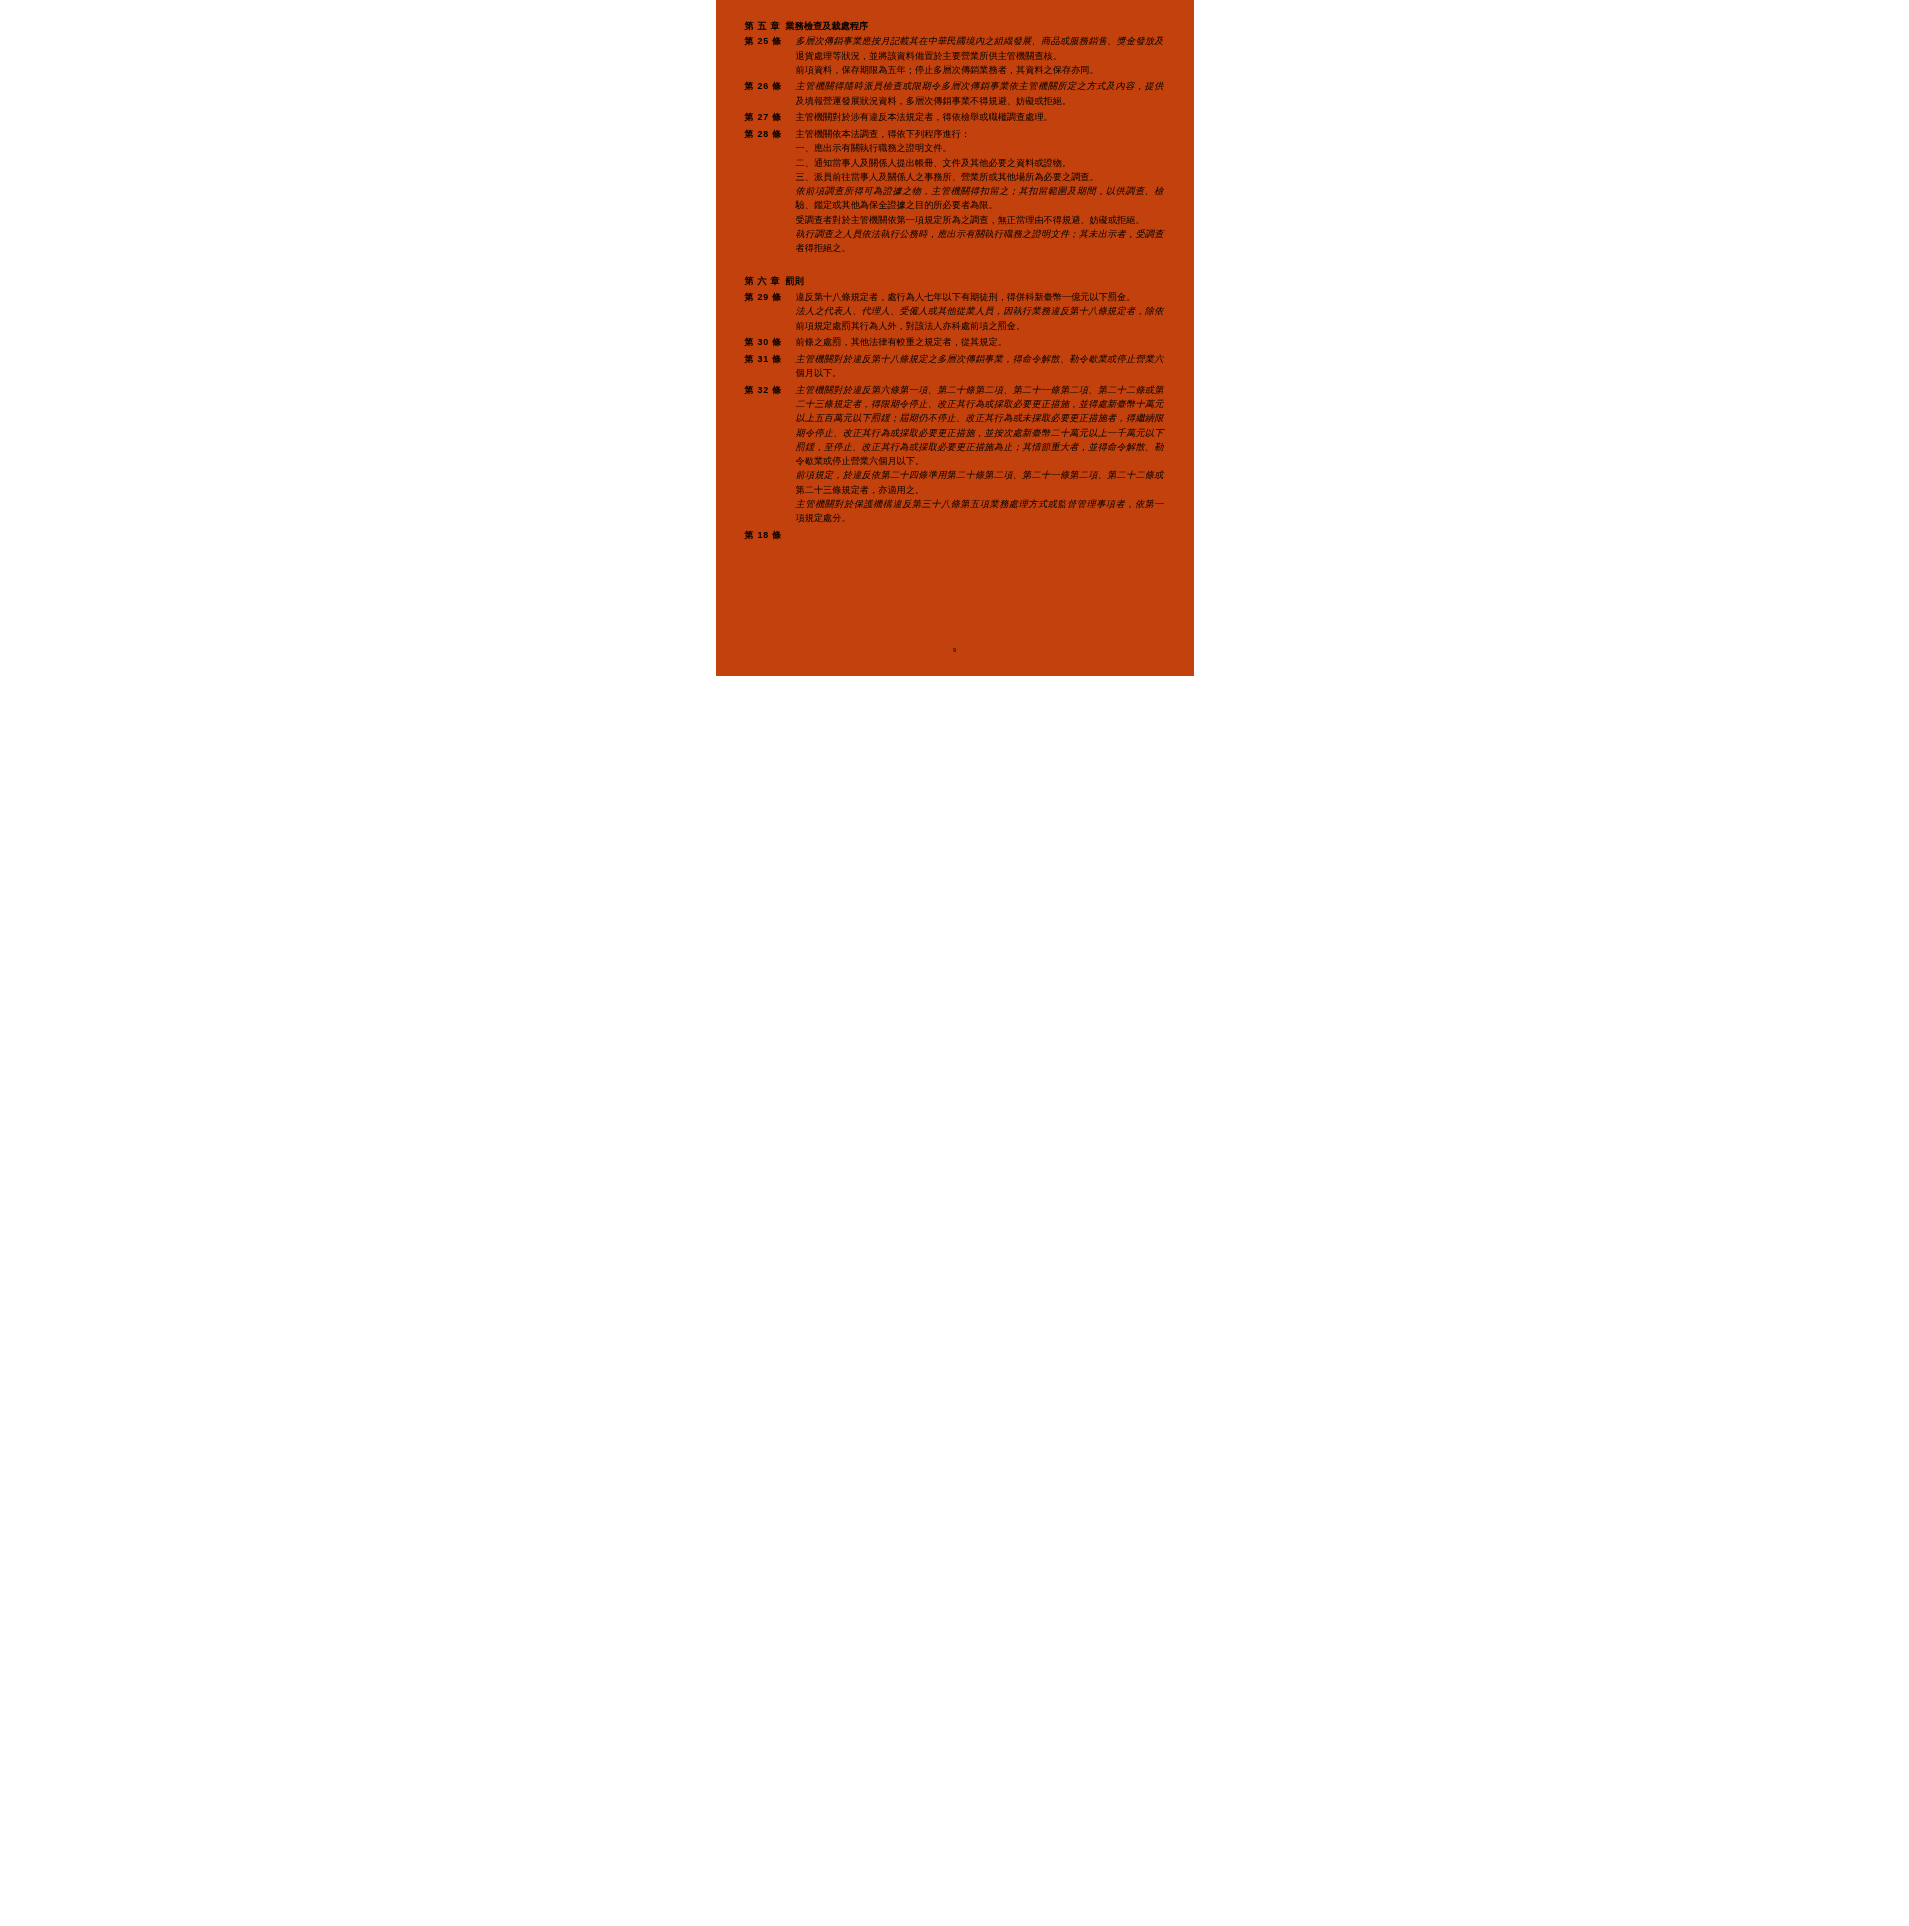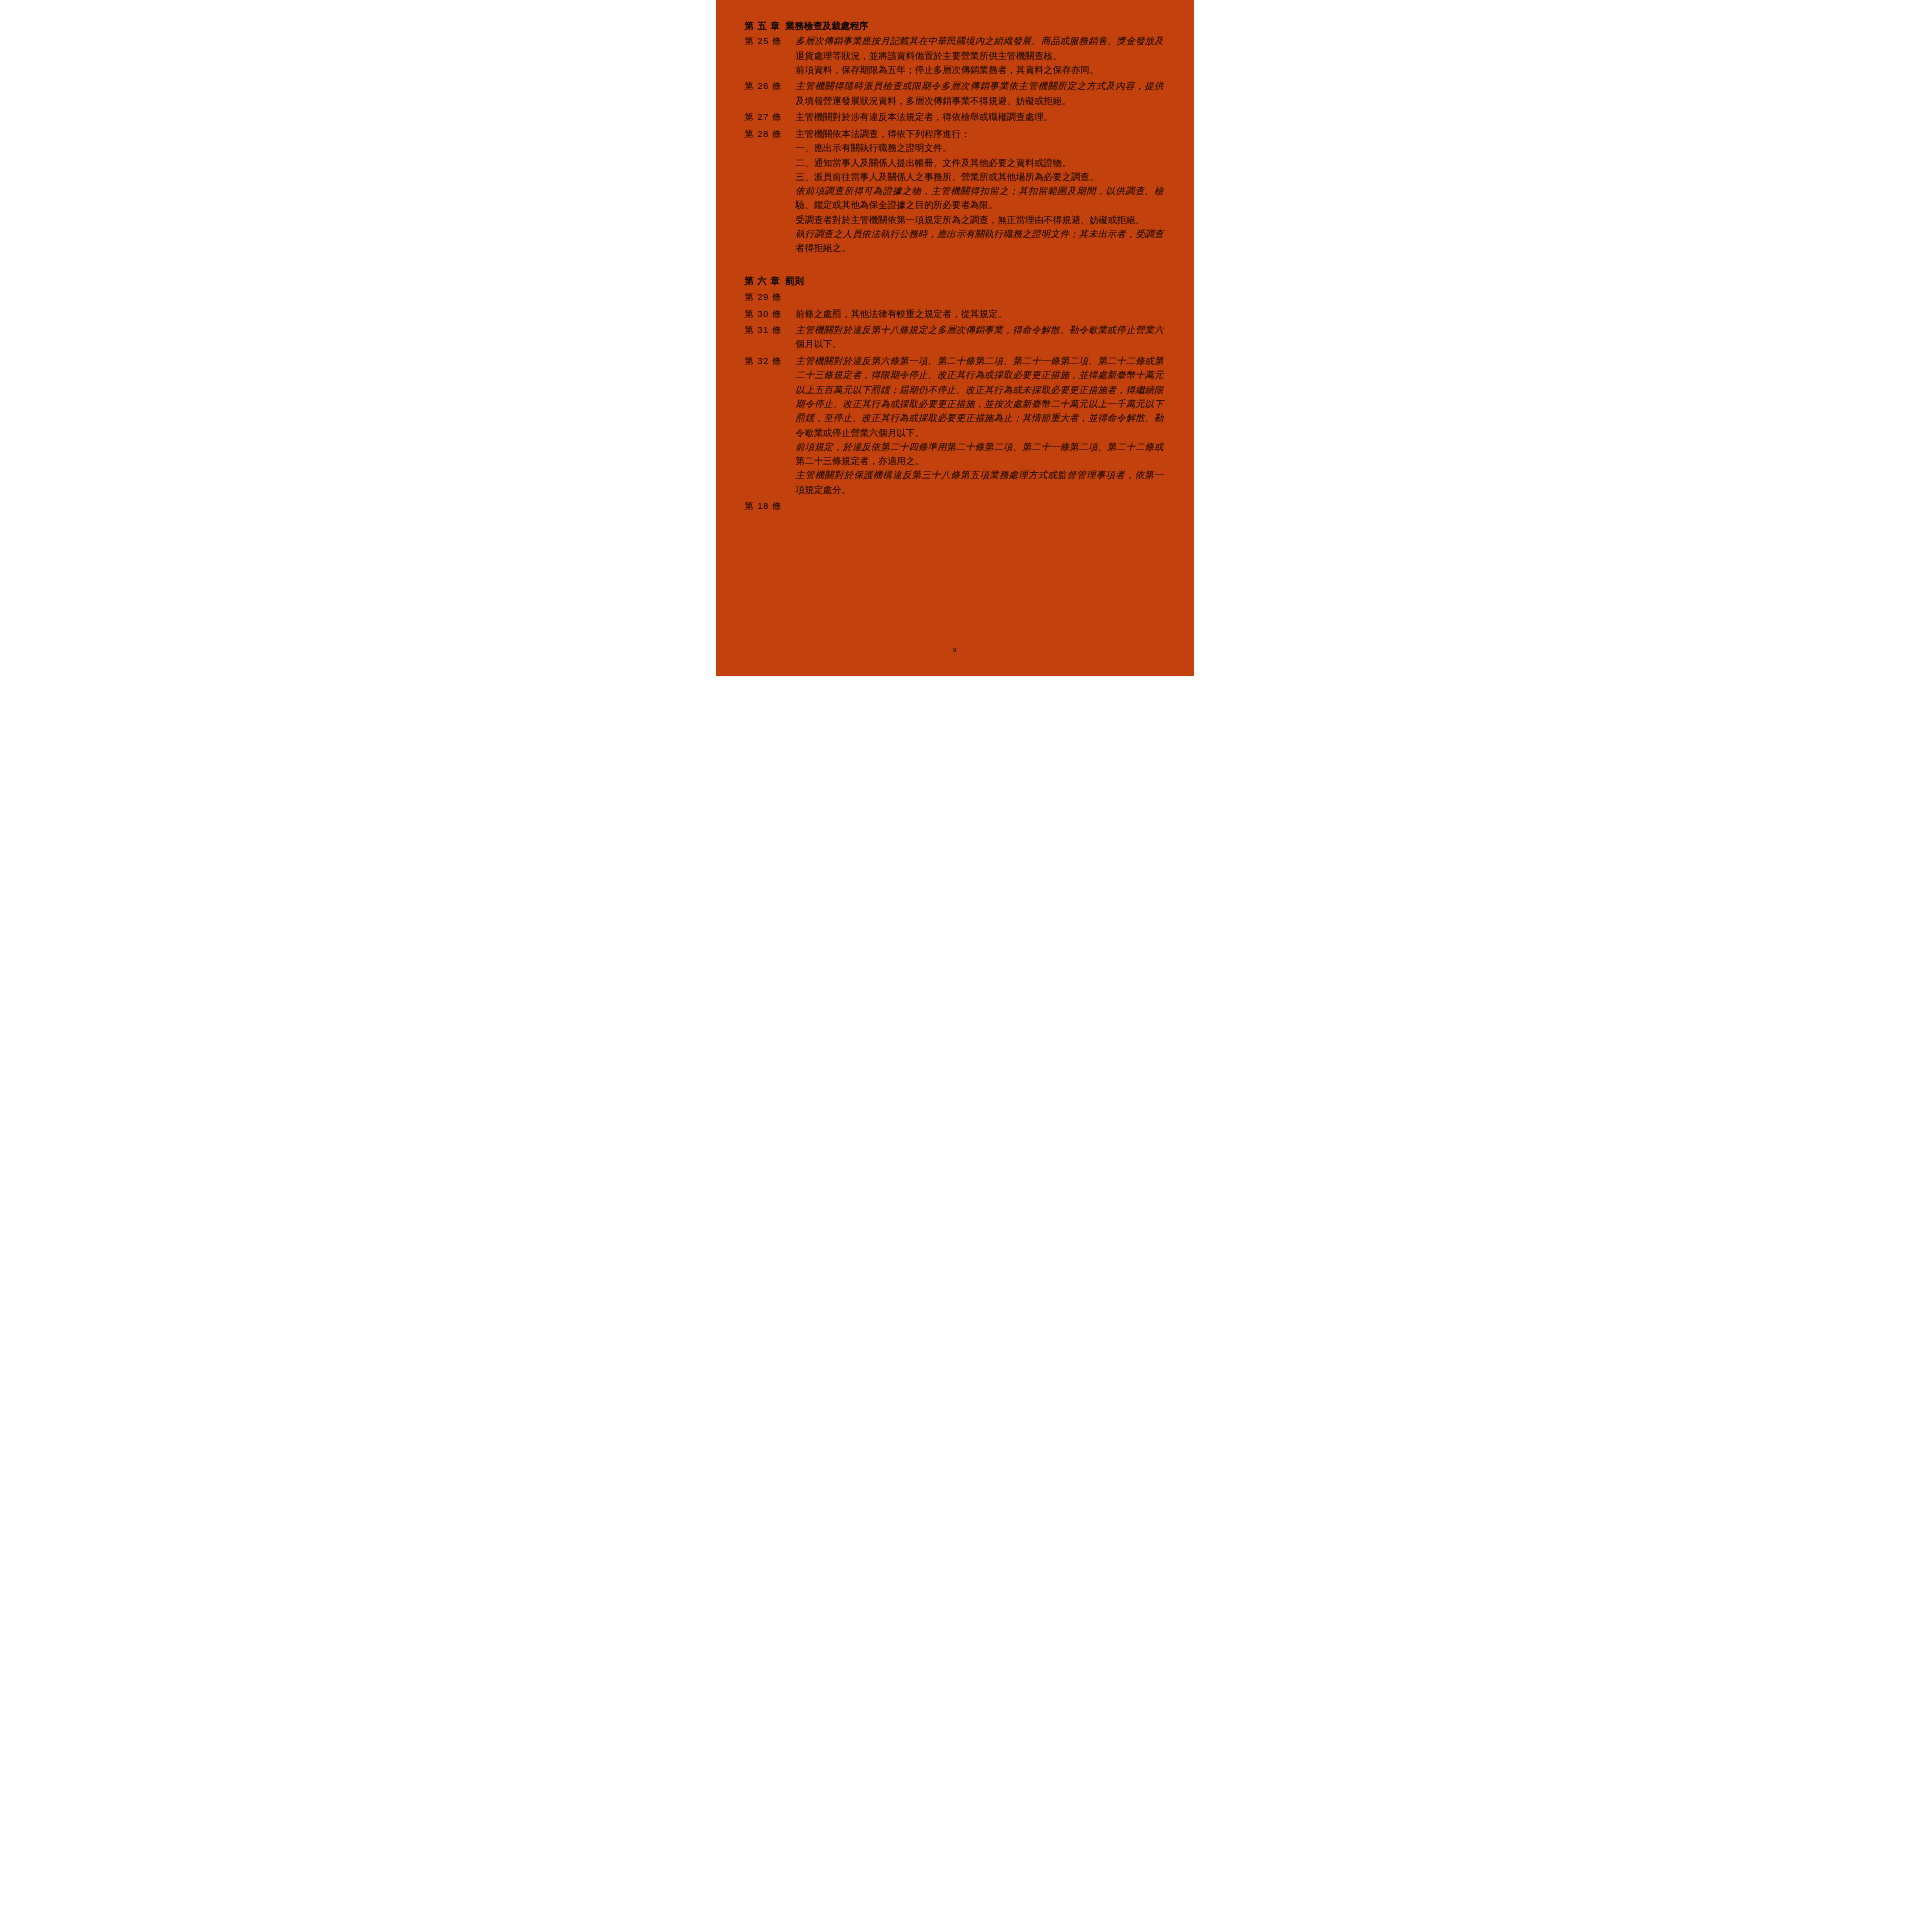--- a/index.html
+++ b/index.html
@@ -45,20 +45,21 @@
     align-items: flex-start;
     margin-bottom: 2.3px;
   }
   .article-label {
     flex: 0 0 51px;
     width: 51px;
     font-size: 8.9px;
     line-height: 14.3px;
     letter-spacing: 0.8px;
     white-space: pre;
+    font-weight: bold;
   }
   .article-lines {
     flex: 1 1 auto;
     min-width: 0;
   }
   .line {
     font-size: 9.2px;
     line-height: 14.3px;
     white-space: normal;
   }
@@ -123,20 +124,25 @@
           <div class="line fill">執行調查之人員依法執行公務時，應出示有關執行職務之證明文件；其未出示者，受調查</div>
           <div class="line">者得拒絕之。</div>
         </div>
       </div>
       <div class="chapter-heading chapter-gap">
         <span class="ch-num">第 六 章</span>
         <span class="ch-title">罰則</span>
       </div>
       <div class="article">
         <div class="article-label">第 29 條</div>
+        <div class="article-lines">
+          <div class="line">違反第十八條規定者，處行為人七年以下有期徒刑，得併科新臺幣一億元以下罰金。</div>
+          <div class="line fill">法人之代表人、代理人、受僱人或其他從業人員，因執行業務違反第十八條規定者，除依</div>
+          <div class="line">前項規定處罰其行為人外，對該法人亦科處前項之罰金。</div>
+        </div>
       </div>
       <div class="article">
         <div class="article-label">第 30 條</div>
         <div class="article-lines">
           <div class="line">前條之處罰，其他法律有較重之規定者，從其規定。</div>
         </div>
       </div>
       <div class="article">
         <div class="article-label">第 31 條</div>
         <div class="article-lines">

